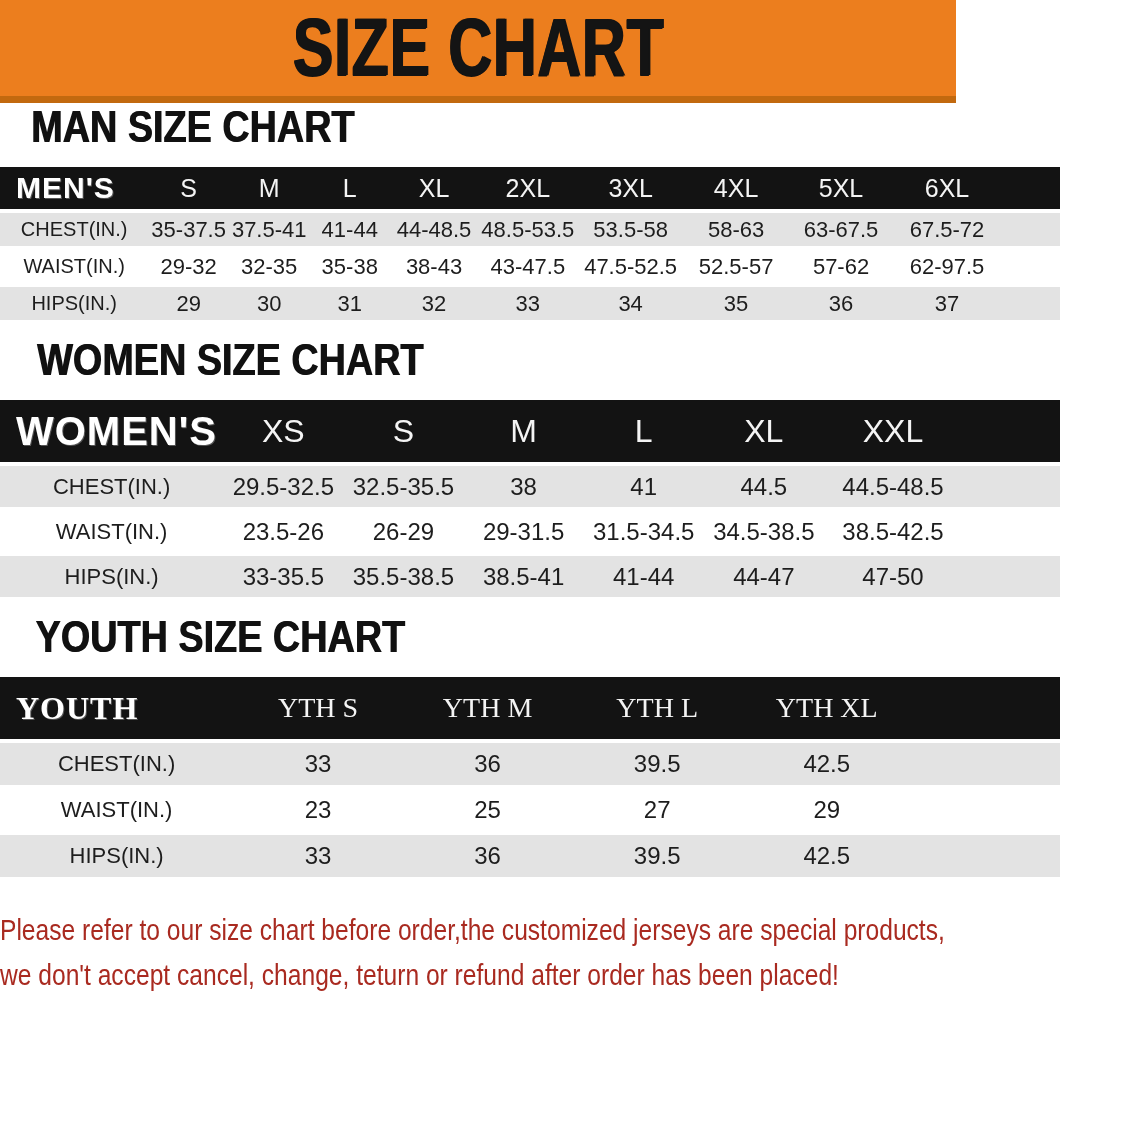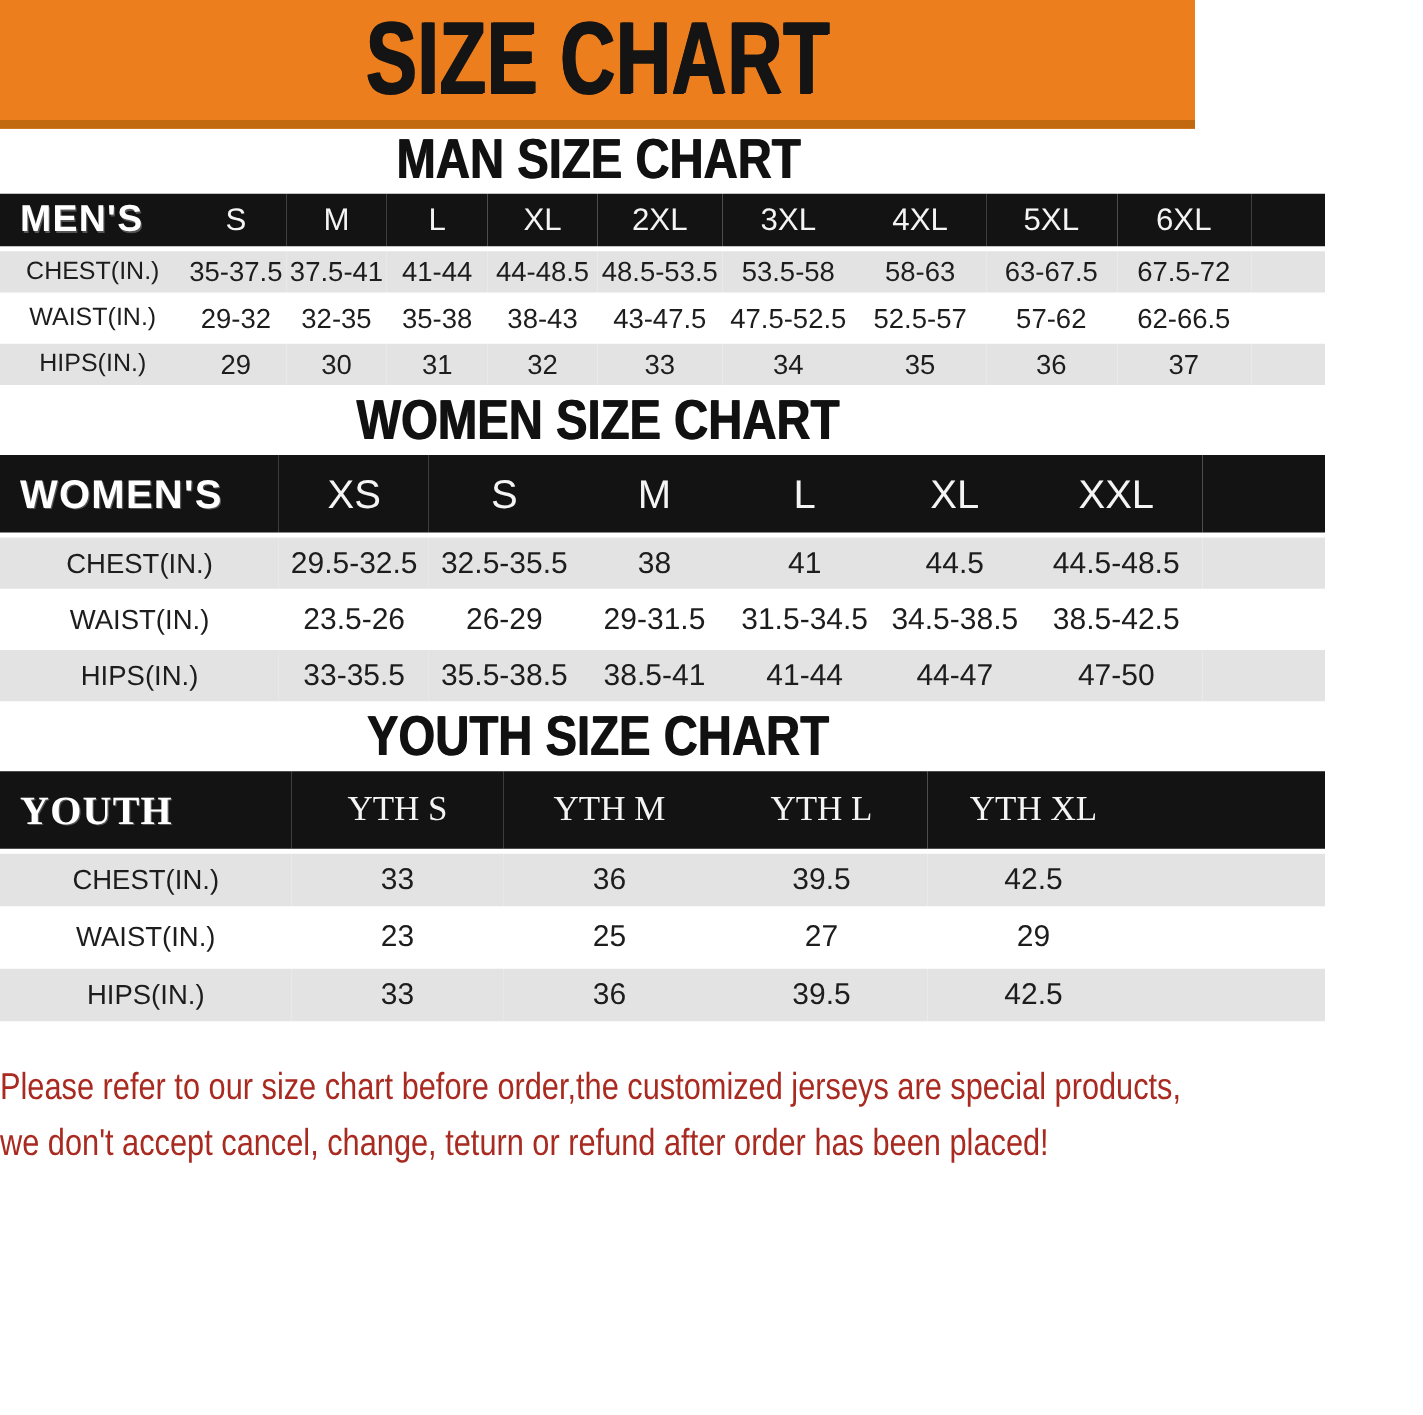--- a/index.html
+++ b/index.html
@@ -31,42 +31,41 @@
     letter-spacing: 1px;
     transform: scaleX(0.74);
     transform-origin: center;
     text-shadow: 2px 0 0 #141414, 0 1px 0 #141414;
     white-space: nowrap;
   }
 
   
   h2.section-heading {
     margin: 0;
-    text-align: center;
     font-weight: 700;
     color: #111;
   }
   h2.section-heading .condensed {
     display: inline-block;
     font-size: 45px;
     line-height: 48px;
     transform: scaleX(0.84);
     transform-origin: center;
     letter-spacing: 0px;
     text-shadow: 1px 0 0 #111;
     white-space: nowrap;
   }
   .heading-man   { margin: 26px 0 18px 0; }
   .heading-women { margin: 34px 0 24px 0; }
   .heading-youth { margin: 48px 0 24px 0; text-decoration: underline; }
 
   
   table.size-table {
     width: 1060px;
-    margin: 0 auto;
+    margin: 12px auto;
     border-collapse: separate;
     border-spacing: 0 4px;
     table-layout: fixed;
   }
   table.size-table th {
     background: #131313;
     color: #f4f4f4;
     font-weight: 400;
     text-align: center;
     white-space: nowrap;
@@ -90,21 +89,21 @@
   table.size-table tbody tr:nth-child(even) td { background: #ffffff; }
 
   
   table.men th { height: 40px; font-size: 25px; }
   table.men th.corner { font-size: 30px; }
   table.men td { height: 31px; font-size: 22px; }
   table.men td.rowlabel { font-size: 20px; }
 
   
   table.women th { height: 60px; font-size: 32px; }
-  table.women th.corner { font-size: 32px; }
+  table.women th.corner { font-size: 40px; }
   table.women td { height: 39px; font-size: 24px; }
   table.women td.rowlabel { font-size: 22px; }
 
   
   table.youth th { height: 60px; font-size: 28px; font-family: Liberation Serif, serif; }
   table.youth th.corner { font-size: 32px; }
   table.youth td { height: 40px; font-size: 24px; }
   table.youth td.rowlabel { font-size: 22px; }
 
   
@@ -179,21 +178,21 @@
         <tr>
           <td class="rowlabel">WAIST(IN.)</td>
           <td>29-32</td>
           <td>32-35</td>
           <td>35-38</td>
           <td>38-43</td>
           <td>43-47.5</td>
           <td>47.5-52.5</td>
           <td>52.5-57</td>
           <td>57-62</td>
-          <td>62-66.5</td>
+          <td>62-97.5</td>
           <td></td>
         </tr>
         <tr>
           <td class="rowlabel">HIPS(IN.)</td>
           <td>29</td>
           <td>30</td>
           <td>31</td>
           <td>32</td>
           <td>33</td>
           <td>34</td>

